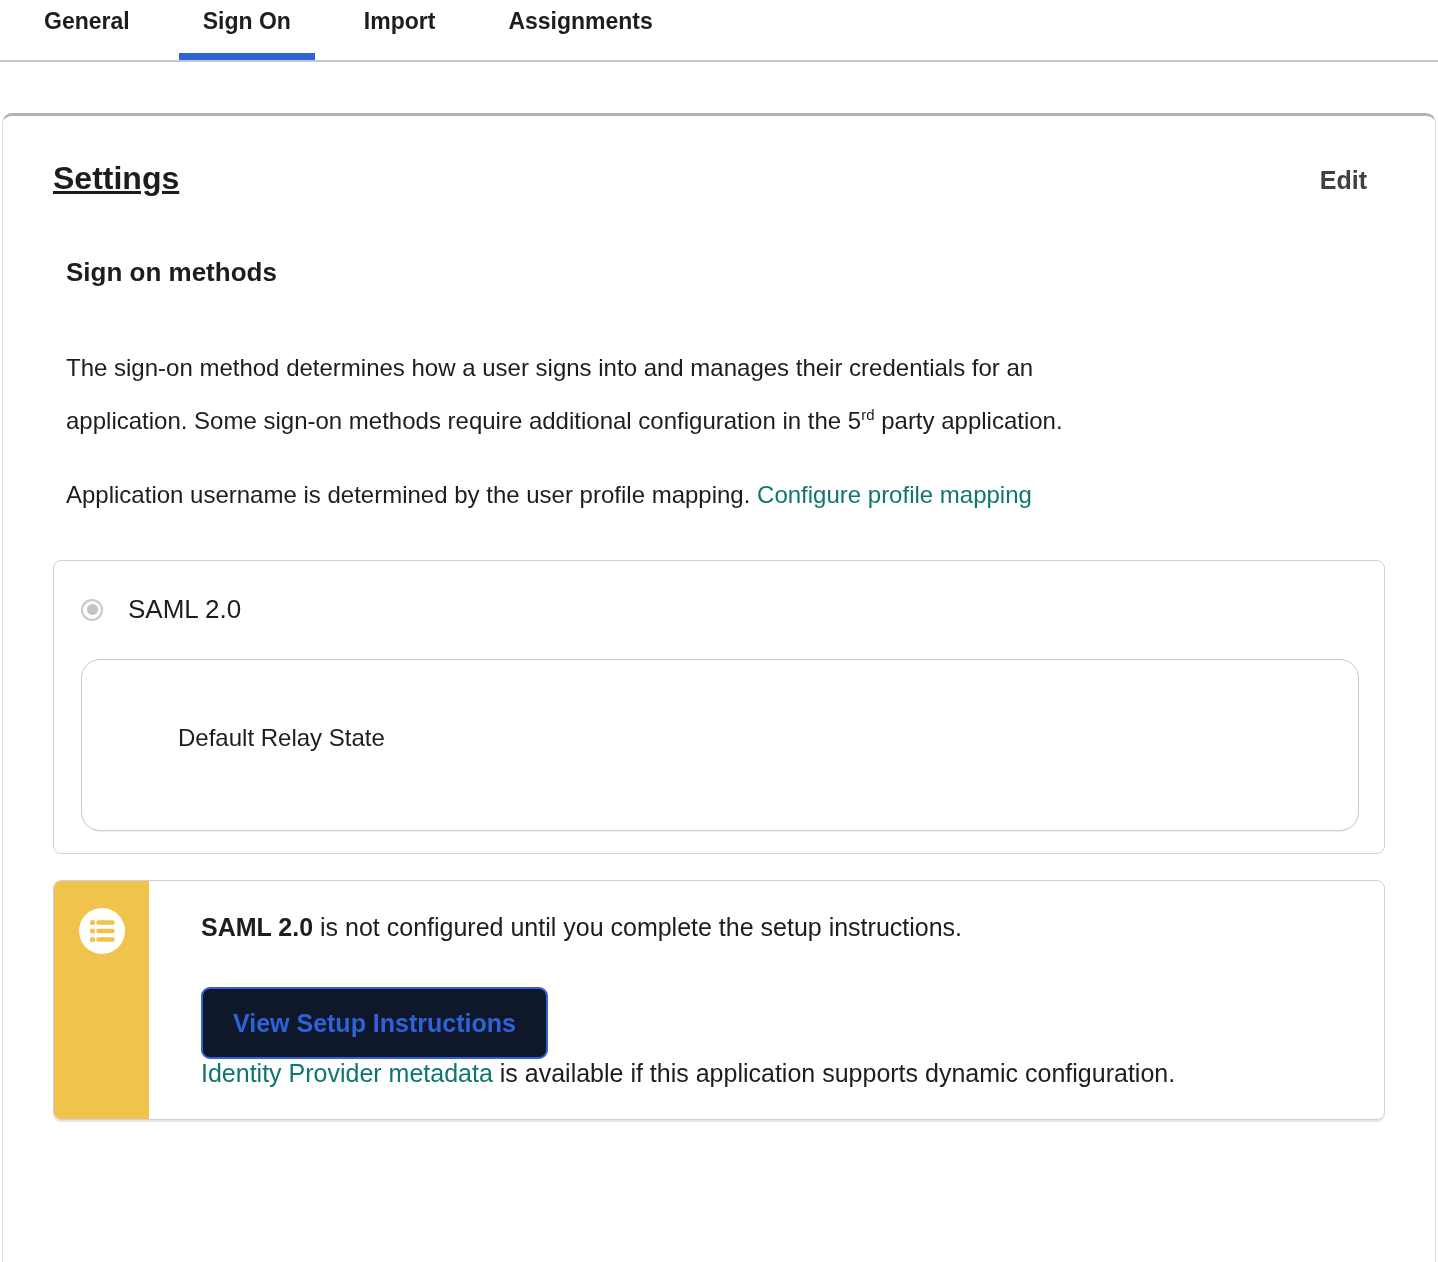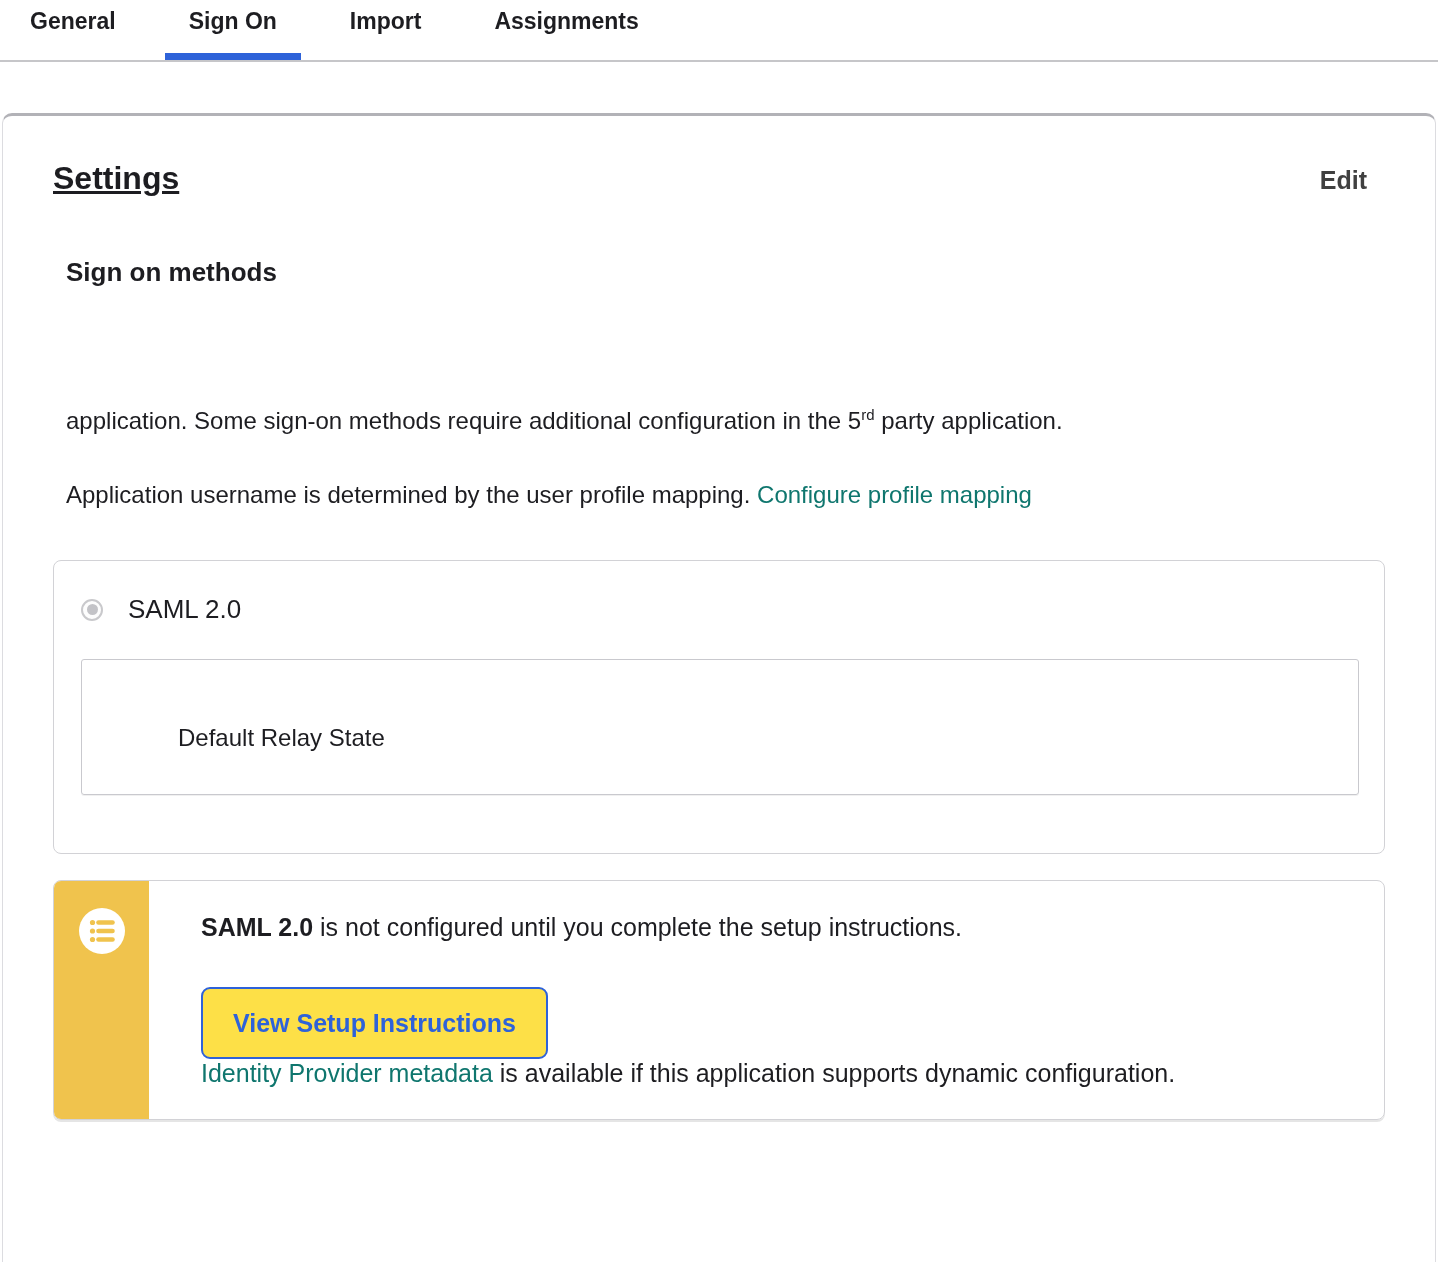--- a/index.html
+++ b/index.html
@@ -10,21 +10,21 @@
     background: #ffffff;
     font-family: "Liberation Sans", "DejaVu Sans", sans-serif;
     color: #1d1d21;
   }
 
   
   .tabs-bar {
     display: flex;
     align-items: flex-start;
     height: 62px;
-    padding-left: 6px;
+    padding-left: 20px;
     border-bottom: 2px solid #c6c6c9;
   }
   .tab {
     height: 60px;
     padding: 8px 24px 0 24px;
     margin-right: 25px;
     font-size: 23px;
     font-weight: 700;
     color: #1d1d21;
     cursor: pointer;
@@ -114,23 +114,23 @@
     border-radius: 50%;
     background: #c3c3c7;
   }
   .radio-label {
     font-size: 26px;
     margin-left: 25px;
   }
   .relay-box {
     margin-top: 34px;
     width: 100%;
-    height: 136px;
+    height: 172px;
     border: 1px solid #c9c9ce;
-    border-radius: 3px;
+    border-radius: 19px;
     box-shadow: 0 1px 0 rgba(0,0,0,0.06);
     padding: 64px 0 0 96px;
   }
   .relay-label { font-size: 24px; }
 
   
   .callout {
     margin-top: 26px;
     width: 100%;
     height: 240px;
@@ -153,21 +153,21 @@
   }
   .callout-text {
     font-size: 25px;
     line-height: 32px;
   }
   .setup-button {
     margin-top: 44px;
     display: inline-block;
     height: 72px;
     padding: 0 30px;
-    background: #fde047;
+    background: #0f172a;
     border: 2px solid #2e62d9;
     border-radius: 9px;
     color: #2e62d9;
     font-family: inherit;
     font-size: 25px;
     font-weight: 700;
     line-height: 68px;
     cursor: pointer;
   }
   .metadata-line {
@@ -188,21 +188,21 @@
 <section class="card">
 
   <div class="card-header">
     <h1 class="card-title">Settings</h1>
     <a class="edit-link">Edit</a>
   </div>
 
   <h2 class="section-heading">Sign on methods</h2>
 
   <p class="para">
-    <br>
+    <span>The sign-on method determines how a user signs into and manages their credentials for an</span><br>
     <span>application. Some sign-on methods require additional configuration in the 5</span><sup>rd</sup><span> party application.</span>
   </p>
 
   <p class="para para-2">
     <span>Application username is determined by the user profile mapping. </span><a class="inline-link">Configure profile mapping</a>
   </p>
 
   <div class="saml-box">
     <div class="radio-row">
       <span class="radio-outer">

